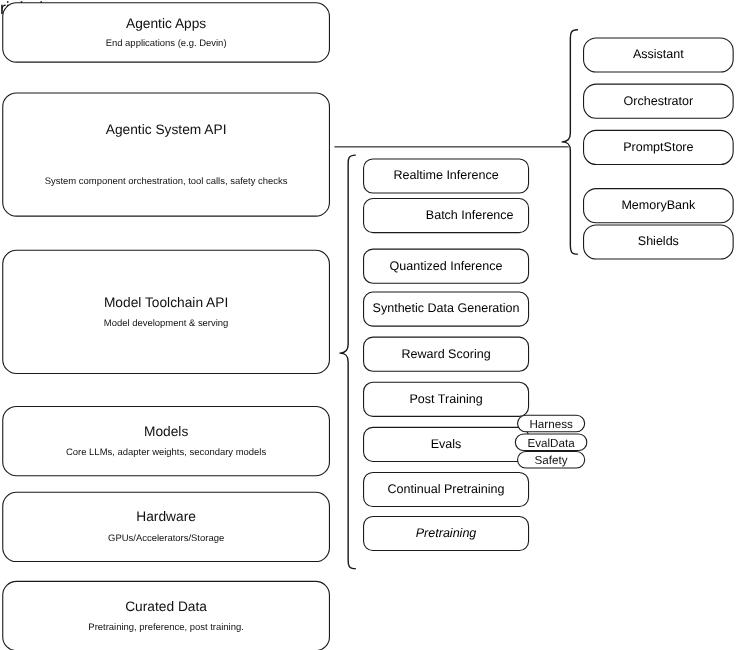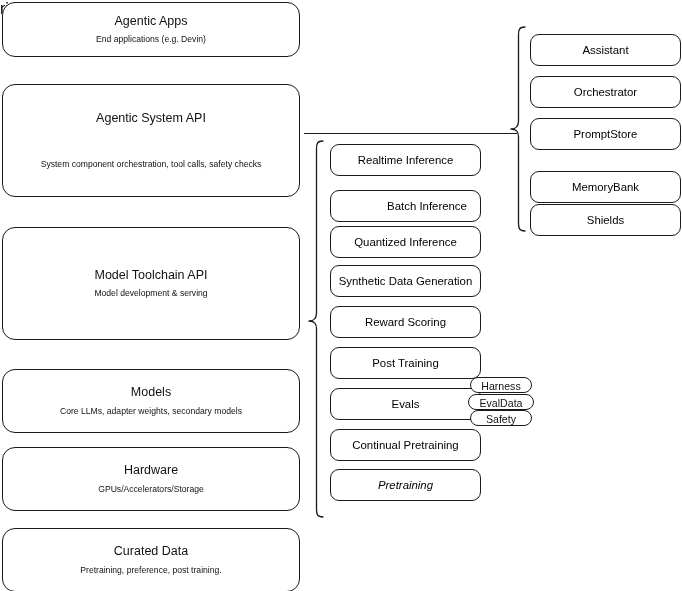--- a/index.html
+++ b/index.html
@@ -55,21 +55,21 @@
     margin-top: 5px;
   }
 
   
   .cap {
     height: 32px;
     font-size: 11.4px;
     border-radius: 9px;
   }
   .cap.mid  { left: 330px; width: 151px; }
-  .cap.rgt  { left: 530px; width: 151px; }
+  .cap.rgt  { left: 530px; width: 137px; border-radius: 12px; }
 
   
   .pill {
     position: absolute;
     box-sizing: border-box;
     background: #ffffff;
     border: 1.3px solid #1a1a1a;
     border-radius: 999px;
     height: 16px;
     display: flex;
@@ -164,21 +164,21 @@
 
   
   <svg class="brace" style="left:308px;top:140px;" width="16" height="378" viewBox="0 0 16 378">
     <path d="M15,1 C9,1 8.5,4 8.5,9 L8.5,173 C8.5,179 6,181 1,181 C6,181 8.5,183 8.5,189 L8.5,369 C8.5,374 9,377 15,377"></path>
   </svg>
 
   
   <div class="node cap mid" style="top:144px;">
     <span>Realtime Inference</span>
   </div>
-  <div class="node cap mid" style="top:190px;padding-left:43px;">
+  <div class="node cap mid" style="top:180px;padding-left:43px;">
     <span>Batch Inference</span>
   </div>
   <div class="node cap mid" style="top:265px;">
     <span>Synthetic Data Generation</span>
   </div>
   <div class="node cap mid" style="top:226px;">
     <span>Quantized Inference</span>
   </div>
   <div class="node cap mid" style="top:306px;">
     <span>Reward Scoring</span>

